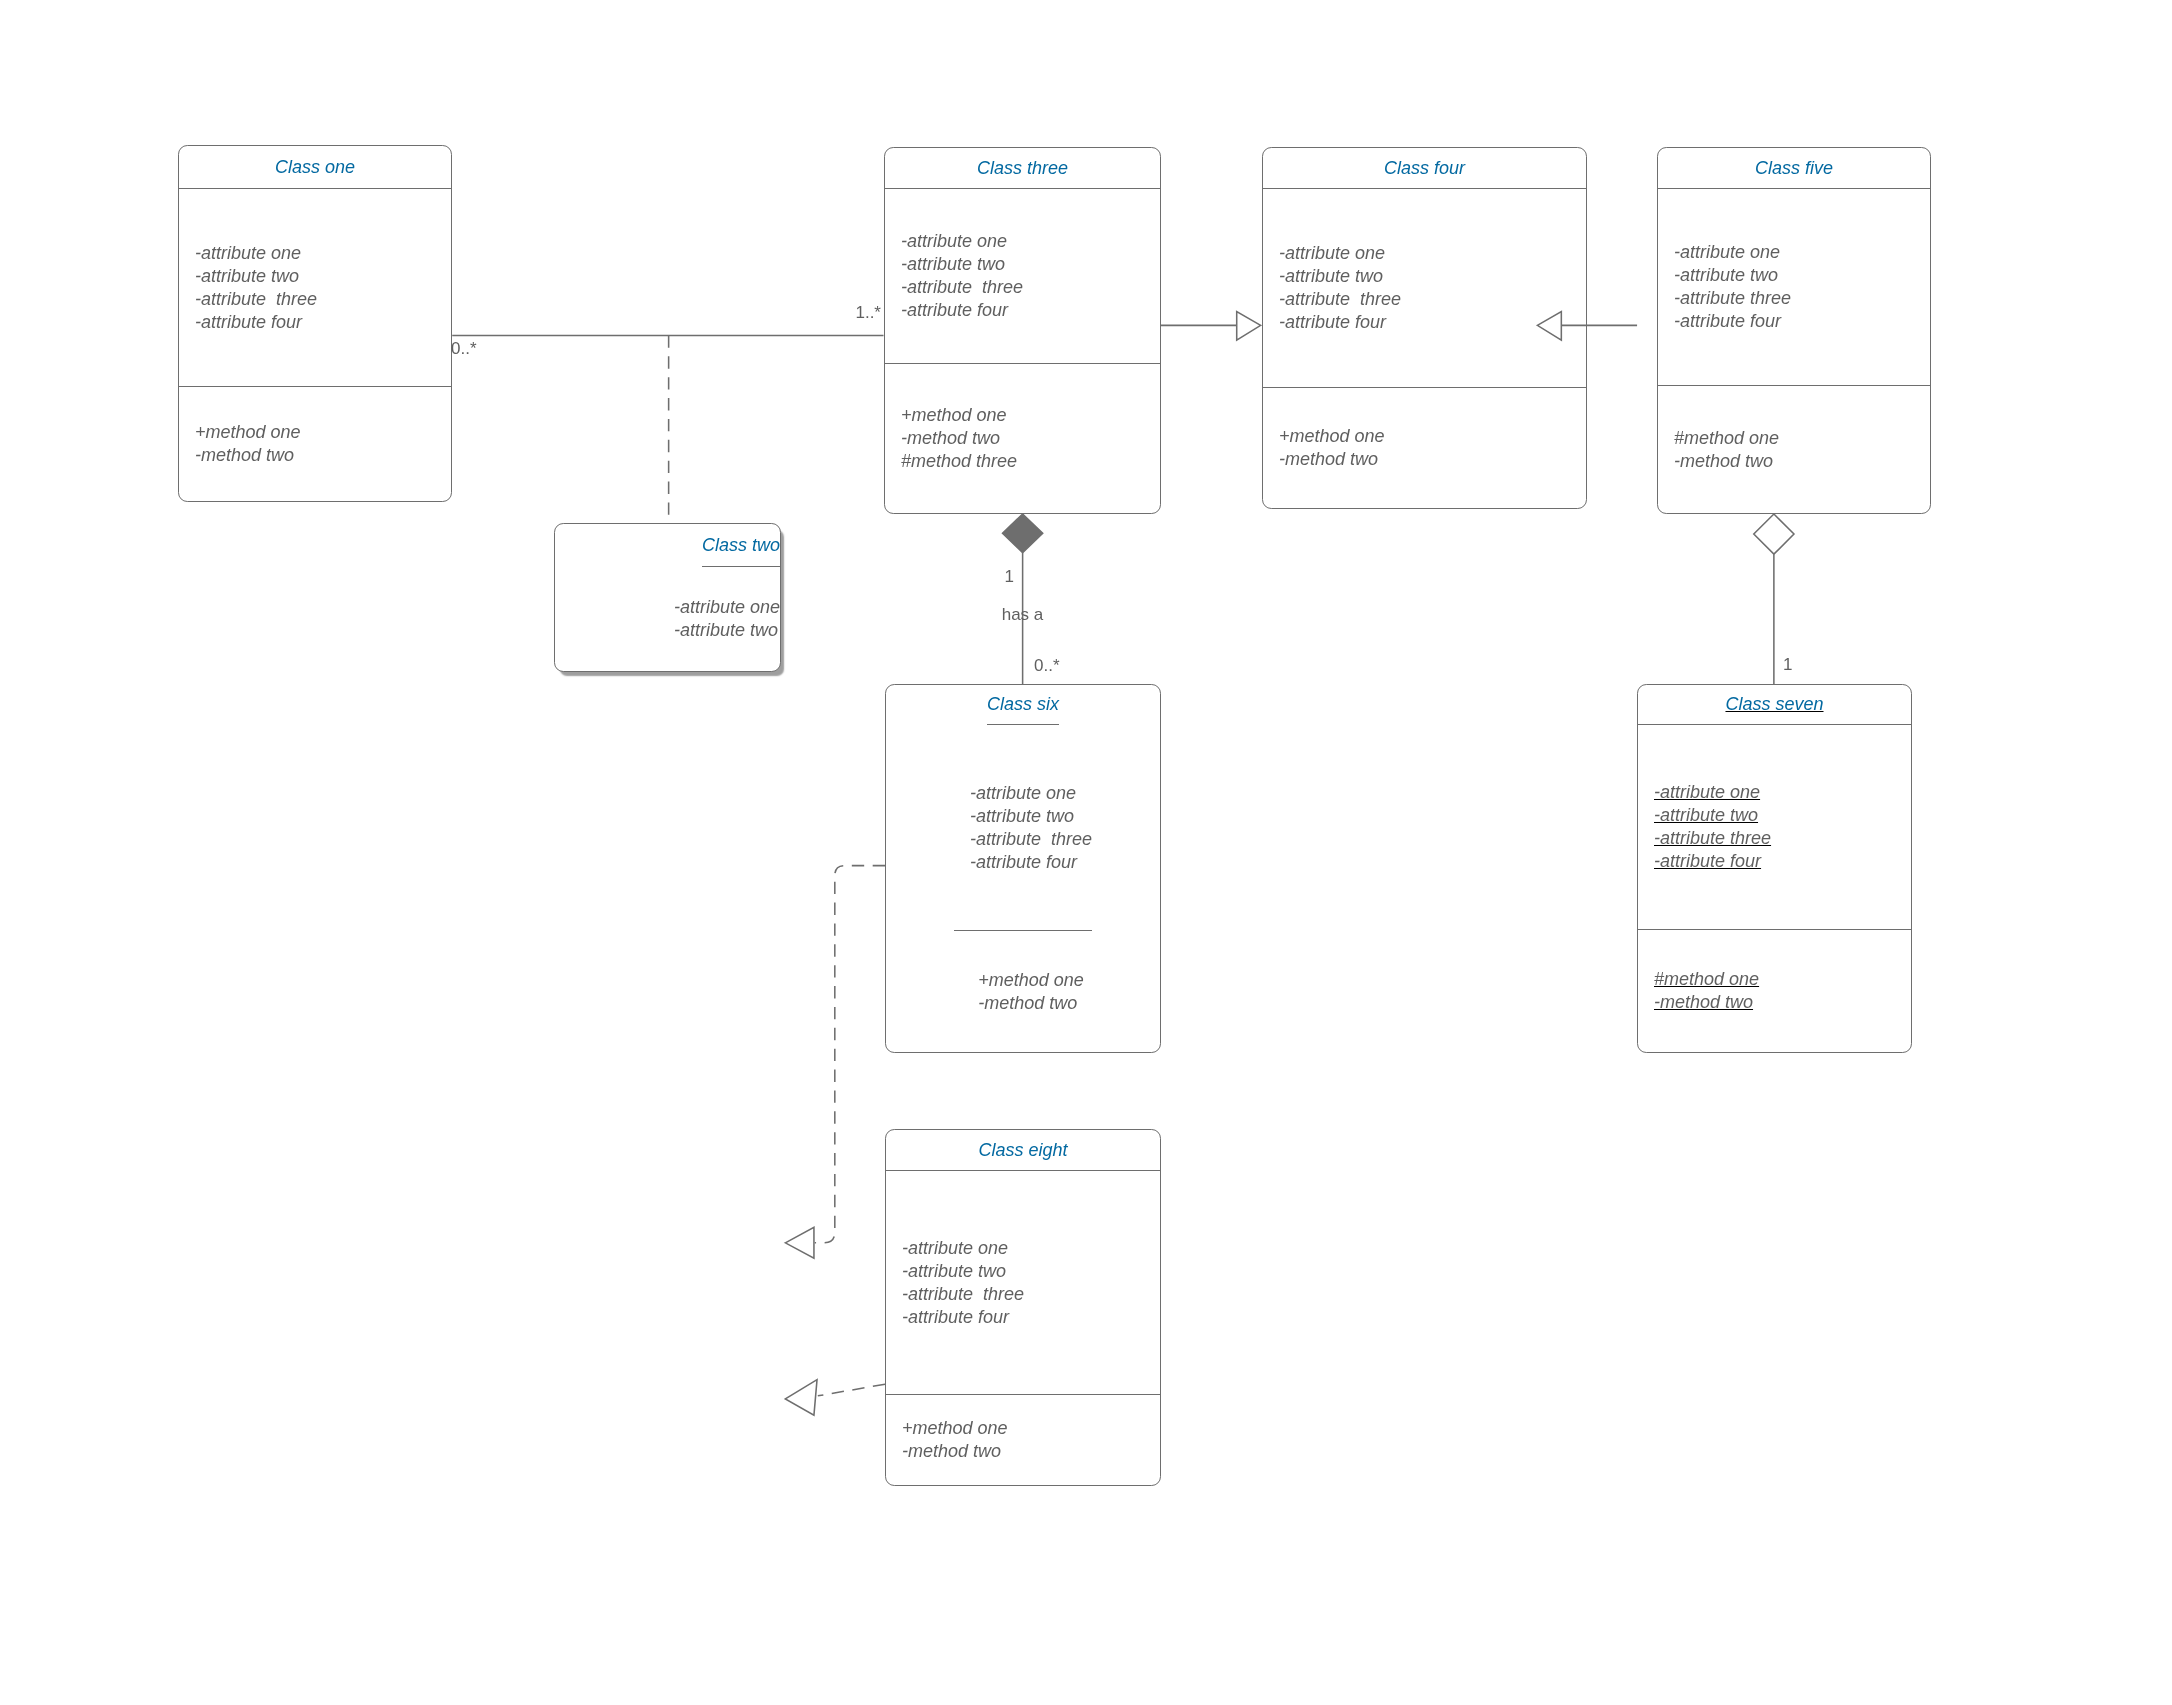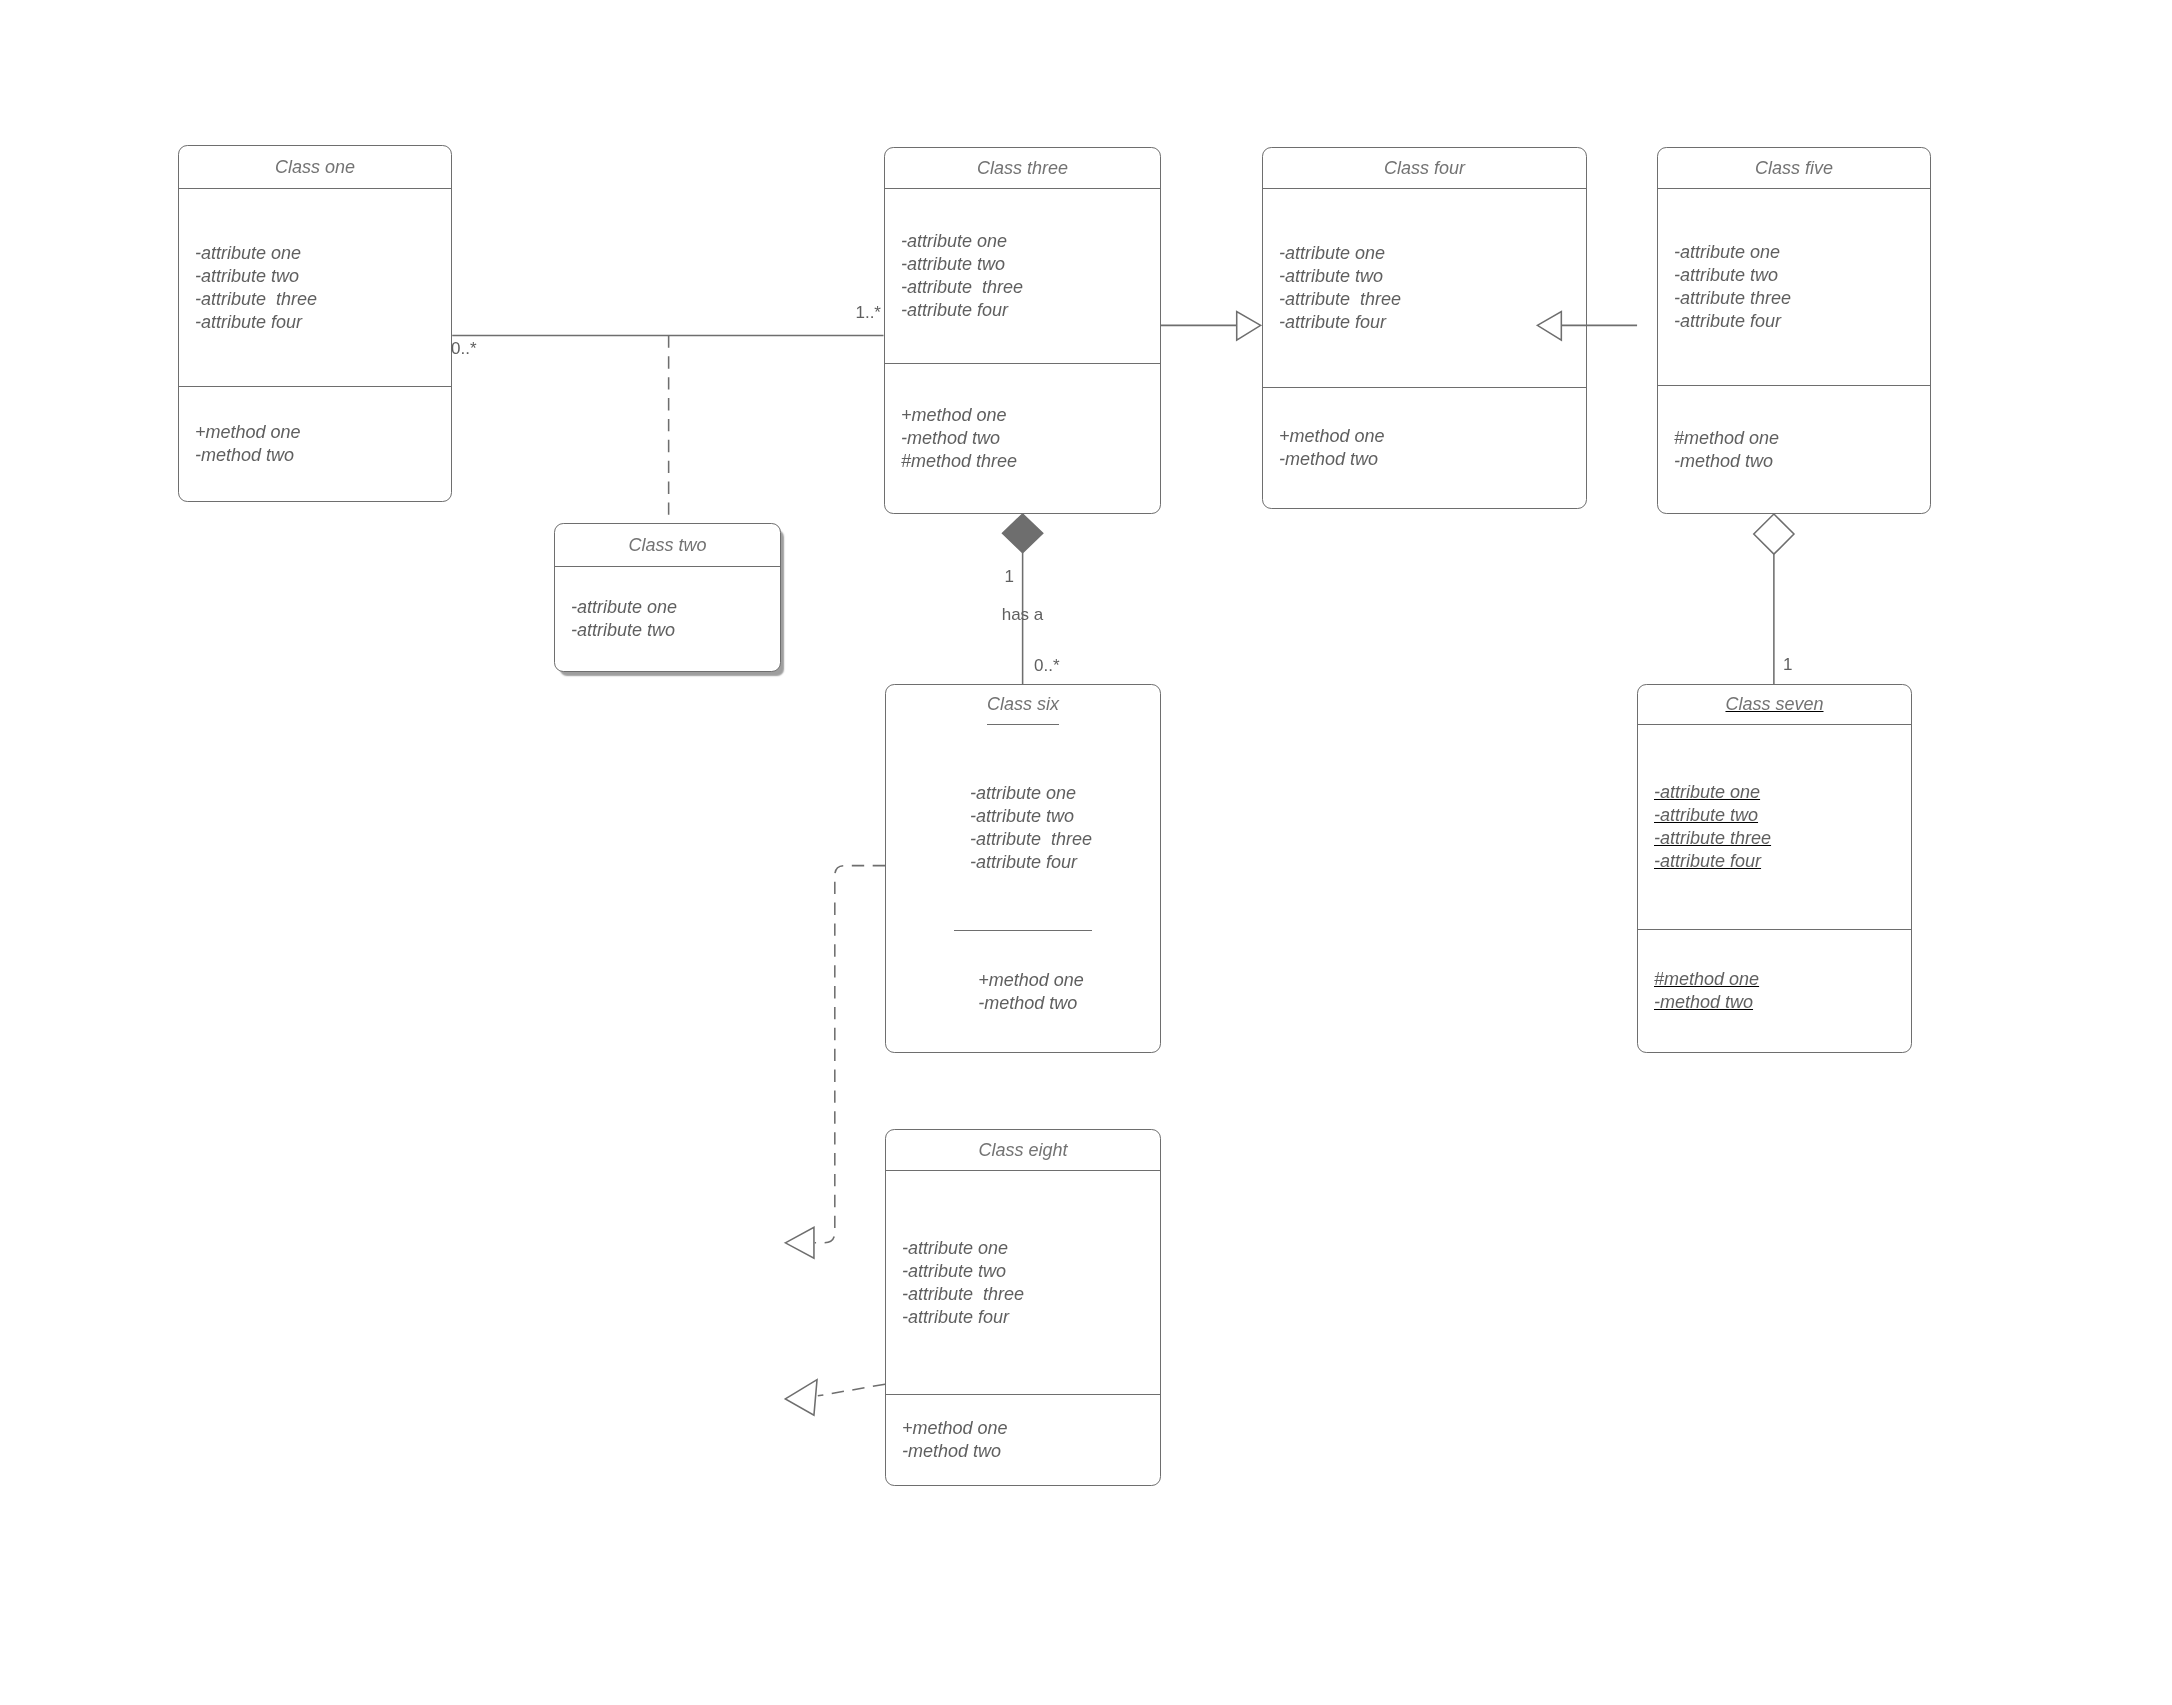--- a/index.html
+++ b/index.html
@@ -24,21 +24,21 @@
     background: #ffffff;
     box-sizing: border-box;
   }
   .uml-title {
     flex: 0 0 auto;
     display: flex;
     align-items: center;
     justify-content: center;
     font-style: italic;
     font-size: 18px;
-    color: #737373;
+    color: #0369a1;
     border-bottom: 1.5px solid #6e6e6e;
     box-sizing: border-box;
   }
   .uml-section {
     display: flex;
     flex-direction: column;
     justify-content: center;
     padding-left: 16px;
     font-style: italic;
     font-size: 18px;
@@ -49,21 +49,21 @@
   .uml-attrs { flex: 0 0 auto; border-bottom: 1.5px solid #6e6e6e; }
   .uml-methods { flex: 1 1 auto; }
   .uml-section .line { white-space: pre; }
 
   
   #class-one   { left: 178px;  top: 145px; width: 274px; height: 357px; }
   #class-one   .uml-title { height: 43px; }
   #class-one   .uml-attrs { height: 198px; }
 
   #class-two   { left: 554px;  top: 523px; width: 227px; height: 149px;
-                 box-shadow: 4.6px 5.4px 1.5px -2.3px #9e9e9e; }
+                 box-shadow: 4.6px 5.4px 1.5px -2.3px #9e9e9e; align-items: flex-end; }
   #class-two   .uml-title { height: 43px; }
   #class-two   .uml-attrs { flex: 1 1 auto; border-bottom: none; }
 
   #class-three { left: 884px; top: 147px; width: 277px; height: 367px; }
   #class-three .uml-title { height: 41px; }
   #class-three .uml-attrs { height: 175px; }
 
   #class-four  { left: 1262px; top: 147px; width: 325px; height: 362px; }
   #class-four  .uml-title { height: 41px; }
   #class-four  .uml-attrs { height: 199px; }

